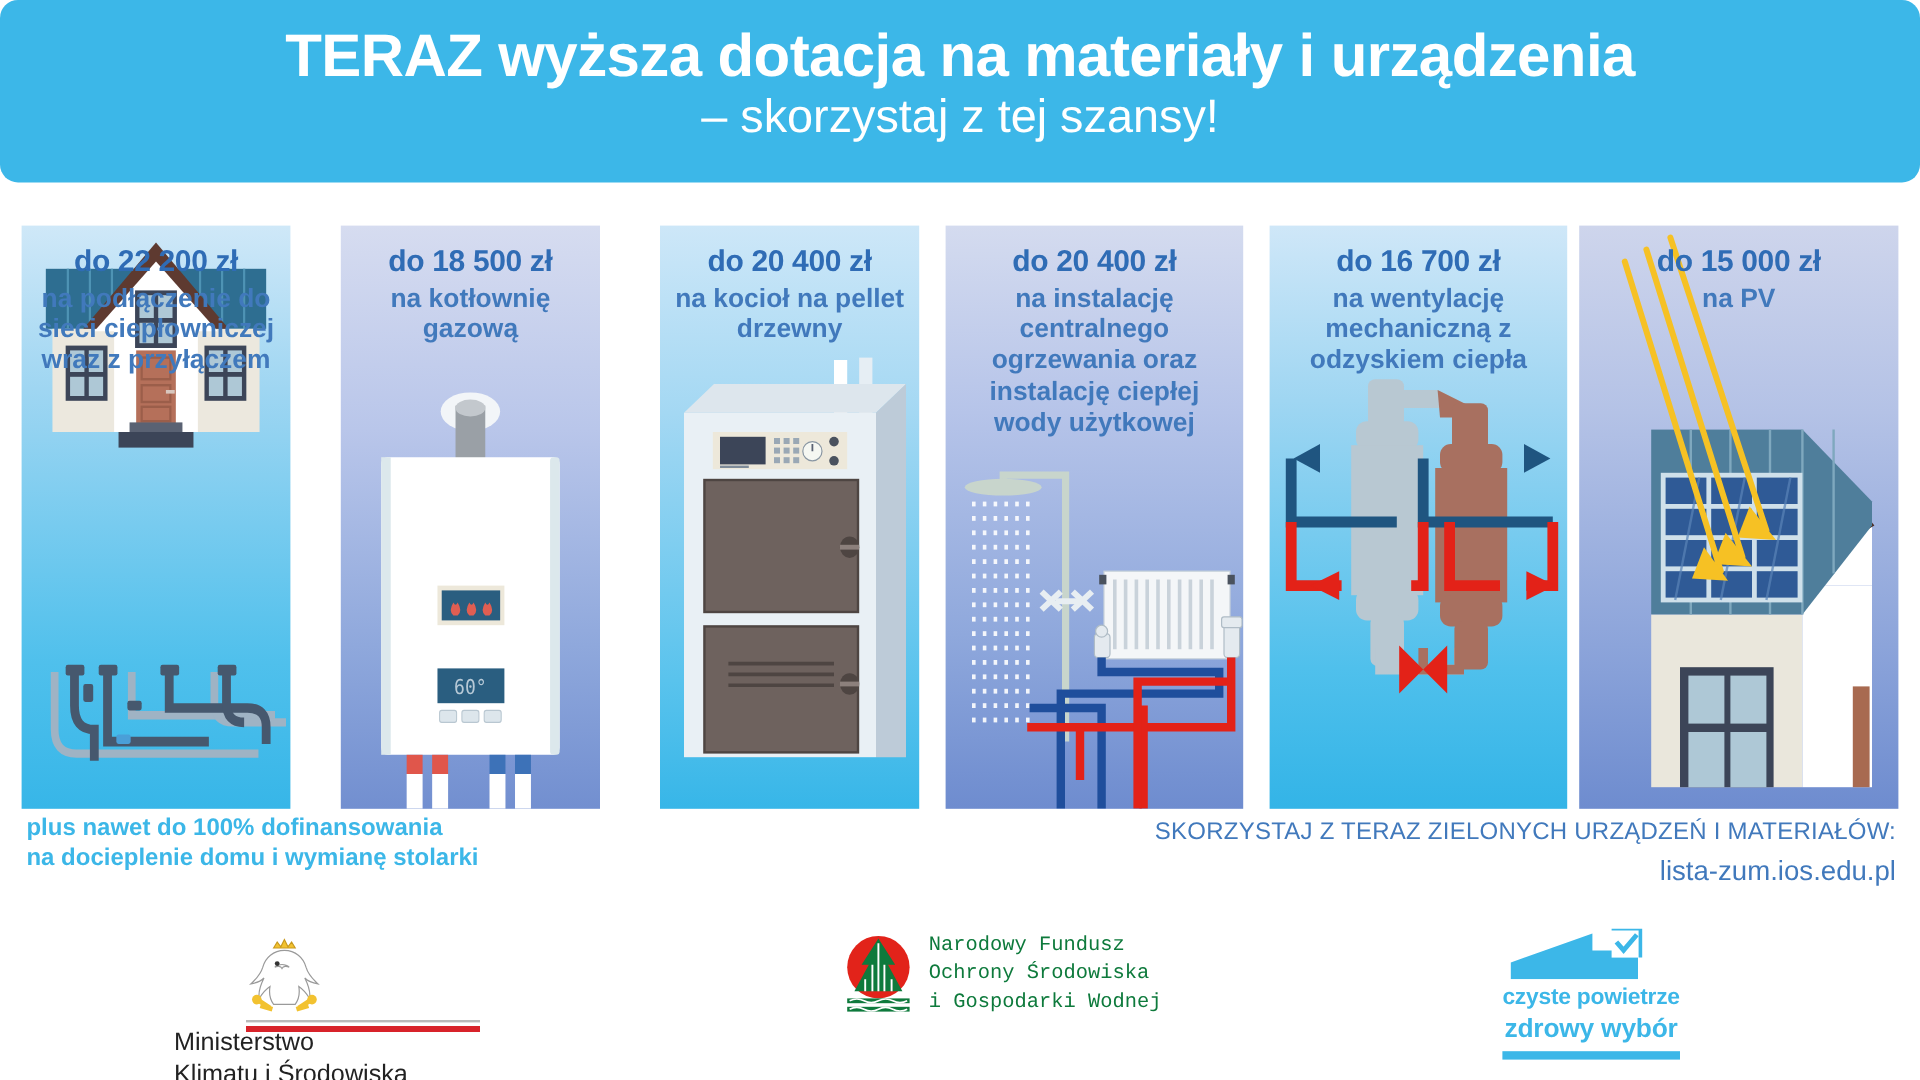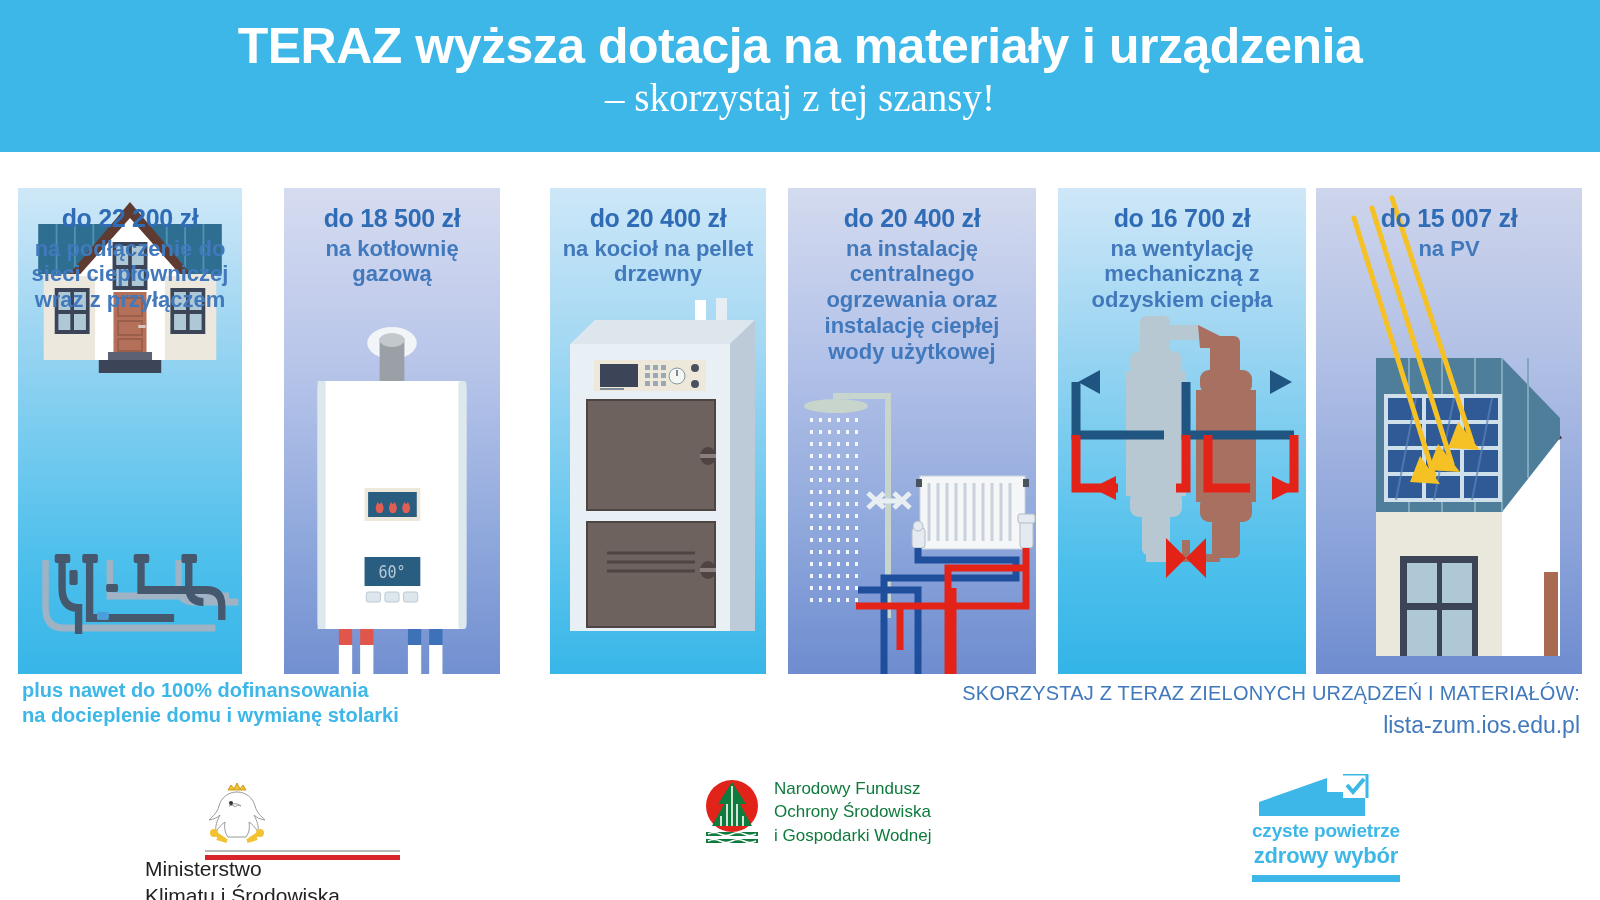--- a/index.html
+++ b/index.html
@@ -11,38 +11,38 @@
     position: relative;
   }
 
   
   .header {
     position: absolute;
     left: 0; top: 0;
     width: 1600px; height: 152px;
     background: #3CB7E8;
     text-align: center;
+    border-radius: 15px;
   }
   .header-title {
     font-size: 50px;
     font-weight: bold;
     color: #ffffff;
     letter-spacing: -0.5px;
     line-height: 1.05;
     padding-top: 20px;
     white-space: nowrap;
   }
   .header-sub {
     font-size: 39px;
     font-weight: normal;
     color: #ffffff;
     line-height: 1.1;
     padding-top: 4px;
     white-space: nowrap;
-    font-family: Liberation Serif, serif;
   }
 
   
   .cards { position: absolute; left: 0; top: 188px; width: 1600px; height: 486px; }
   .card {
     position: absolute;
     top: 0;
     height: 486px;
     overflow: hidden;
   }
@@ -84,21 +84,21 @@
     position: absolute; right: 20px; top: 680px; width: 640px;
     text-align: right; color: #4179BC; line-height: 1.3;
   }
   .br-caps { font-size: 20px; letter-spacing: 0.2px; display: block; }
   .br-url  { font-size: 23px; display: block; margin-top: 5px; }
 
   
   .footer { position: absolute; left: 0; top: 760px; width: 1600px; height: 140px; background: #fff; }
   .logo { position: absolute; display: flex; align-items: center; }
   .logo-mk   { left: 135px; top: 16px; flex-direction: column; }
-  .logo-nfos { left: 700px; top: 14px; }
+  .logo-nfos { left: 700px; top: 14px; font-family: Liberation Mono, monospace; }
   .logo-cp   { left: 1252px; top: 14px; }
   .mk-text { font-size: 21px; color: #222; line-height: 1.28; margin-left: 10px; }
   .mk-rules { position: absolute; left: 205px; top: 90px; width: 195px; }
   .mk-rule-gray { height: 2px; background: #b9b9b9; }
   .mk-rule-red  { height: 5px; background: #D8232A; margin-top: 3px; }
   .nfos-text { font-size: 17px; color: #0E7A3C; line-height: 1.38; margin-left: 10px; }
   .cp-text { text-align: center; }
   .cp-l1 { font-size: 19px; font-weight: bold; color: #3CB7E8; letter-spacing: -0.2px; }
   .cp-l2 { font-size: 22px; font-weight: bold; color: #3CB7E8; letter-spacing: -0.2px; margin-top: 1px; }
   .cp-rule { height: 7px; background: #3CB7E8; margin-top: 6px; }
@@ -486,21 +486,21 @@
 
       <path d="M92 352 L92 370 L158 370 L158 352" fill="none" stroke="#B8C8D2" stroke-width="8"></path>
       <path d="M128 352 L128 370 L158 370 L158 352" fill="none" stroke="#A87060" stroke-width="8"></path>
       <polygon points="108,350 128,370 108,390" fill="#E32218"></polygon>
       <polygon points="148,350 128,370 148,390" fill="#E32218"></polygon>
     </svg>
   </div>
 
   <div class="card c6">
     <div class="card-head">
-      <span class="card-amount">do 15 007 zł</span>
+      <span class="card-amount">do 15 000 zł</span>
       <span class="card-desc">na PV</span>
     </div>
     <svg class="art" viewBox="0 0 266 486" preserveAspectRatio="none">
 
       <rect x="60" y="324" width="126" height="144" fill="#EAE7DC"></rect>
       <rect x="186" y="300" width="58" height="168" fill="#FFFFFF"></rect>
       <path d="M186 172 L244 248 L244 300 L186 300 Z" fill="#FFFFFF"></path>
       <path d="M184 172 L246 250 L232 258 L176 186 Z" fill="#4B2E26"></path>
 
       <rect x="60" y="170" width="126" height="154" fill="#4F7E9B"></rect>

